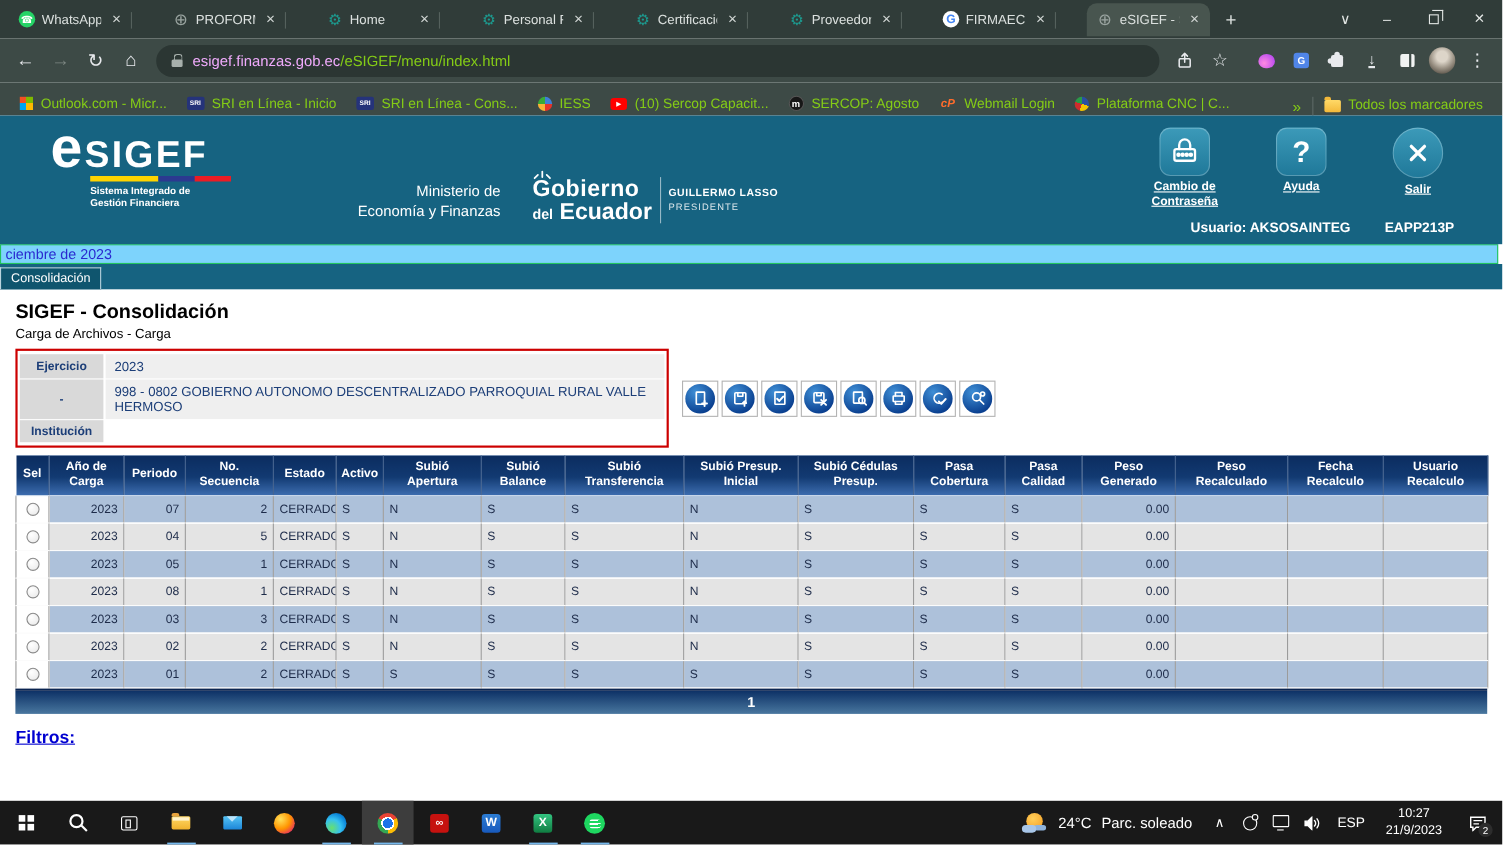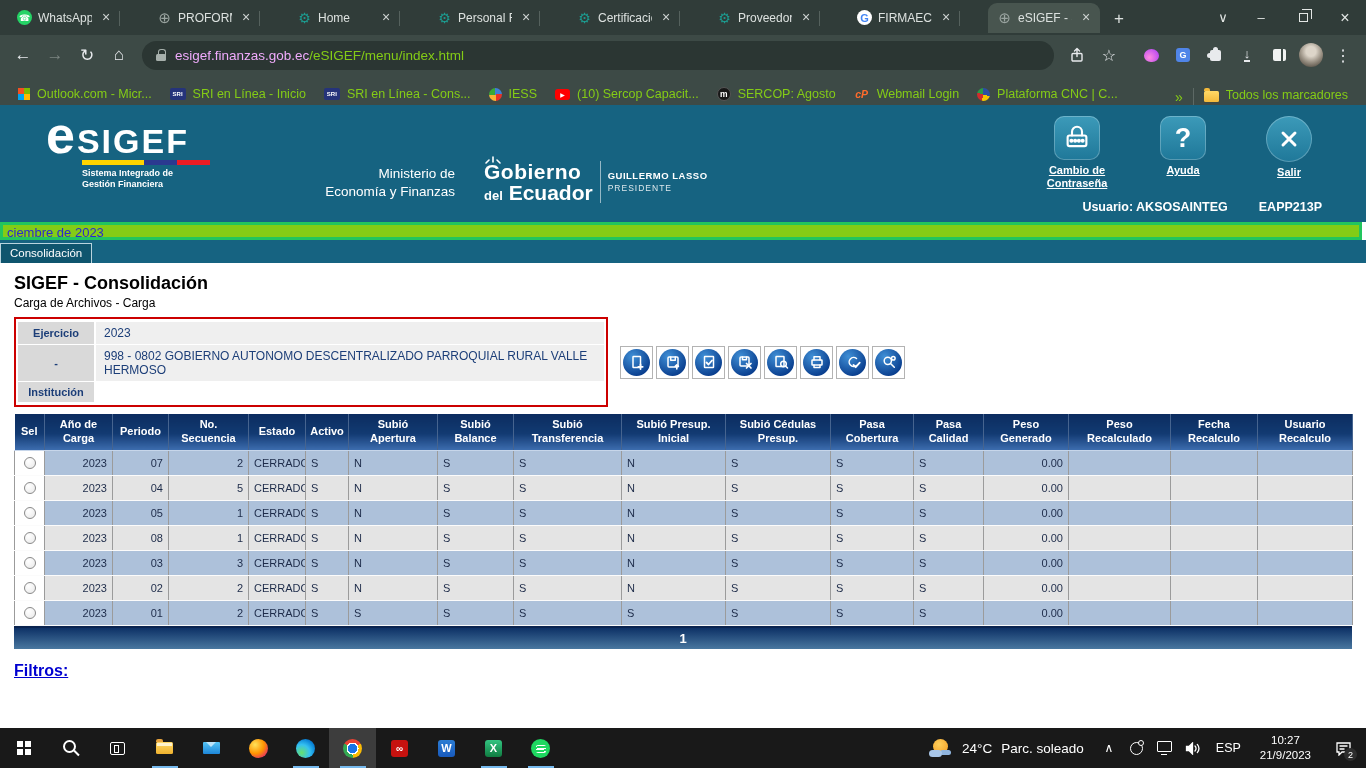--- a/index.html
+++ b/index.html
@@ -97,21 +97,21 @@
   .gob-pres .p2 { font-size:8.5px; letter-spacing:1px; color:rgba(255,255,255,0.85); }
   .header-actions { position:absolute; right:38px; top:11px; display:flex; gap:28px; }
   .action { width:78px; display:flex; flex-direction:column; align-items:center; gap:4px; }
   .action-btn { width:46px; height:44px; border-radius:10px; background:linear-gradient(#3c9ab9, #1f7899);
                 display:flex; align-items:center; justify-content:center; box-shadow:0 0 0 1px rgba(255,255,255,0.25) inset; cursor:pointer; }
   .action-label { font-size:11px; font-weight:bold; text-decoration:underline; text-align:center; line-height:1.2; cursor:pointer; }
   .help-q { font-size:27px; font-weight:bold; color:#fff; }
   .user-row { position:absolute; right:44px; top:95px; display:flex; gap:31px; font-size:12.5px; font-weight:bold; }
 
   
-  .period-bar { height:18px; margin-right:4px; background:#84cc16; border:3px solid #22c55e; color:#2a2ad0;
+  .period-bar { height:18px; margin-right:4px; background:#7dd3fc; border:1px solid #22c55e; color:#2a2ad0;
                 font-size:13px; line-height:15px; padding-left:4px; }
   .menu-bar { height:23px; background:#166381; display:flex; align-items:flex-end; }
   .menu-tab { background:#0f556e; border:1px solid #b9d4de; border-bottom:none; color:#fff; font-size:11.5px;
               padding:3px 9px 4px; cursor:pointer; }
 
   
   .content { padding:10px 14px 0; }
   .page-title { font-size:18px; font-weight:bold; color:#000; }
   .page-subtitle { font-size:12px; color:#000; margin-top:2px; }
   .criteria-row { display:flex; align-items:center; margin-top:7px; }

